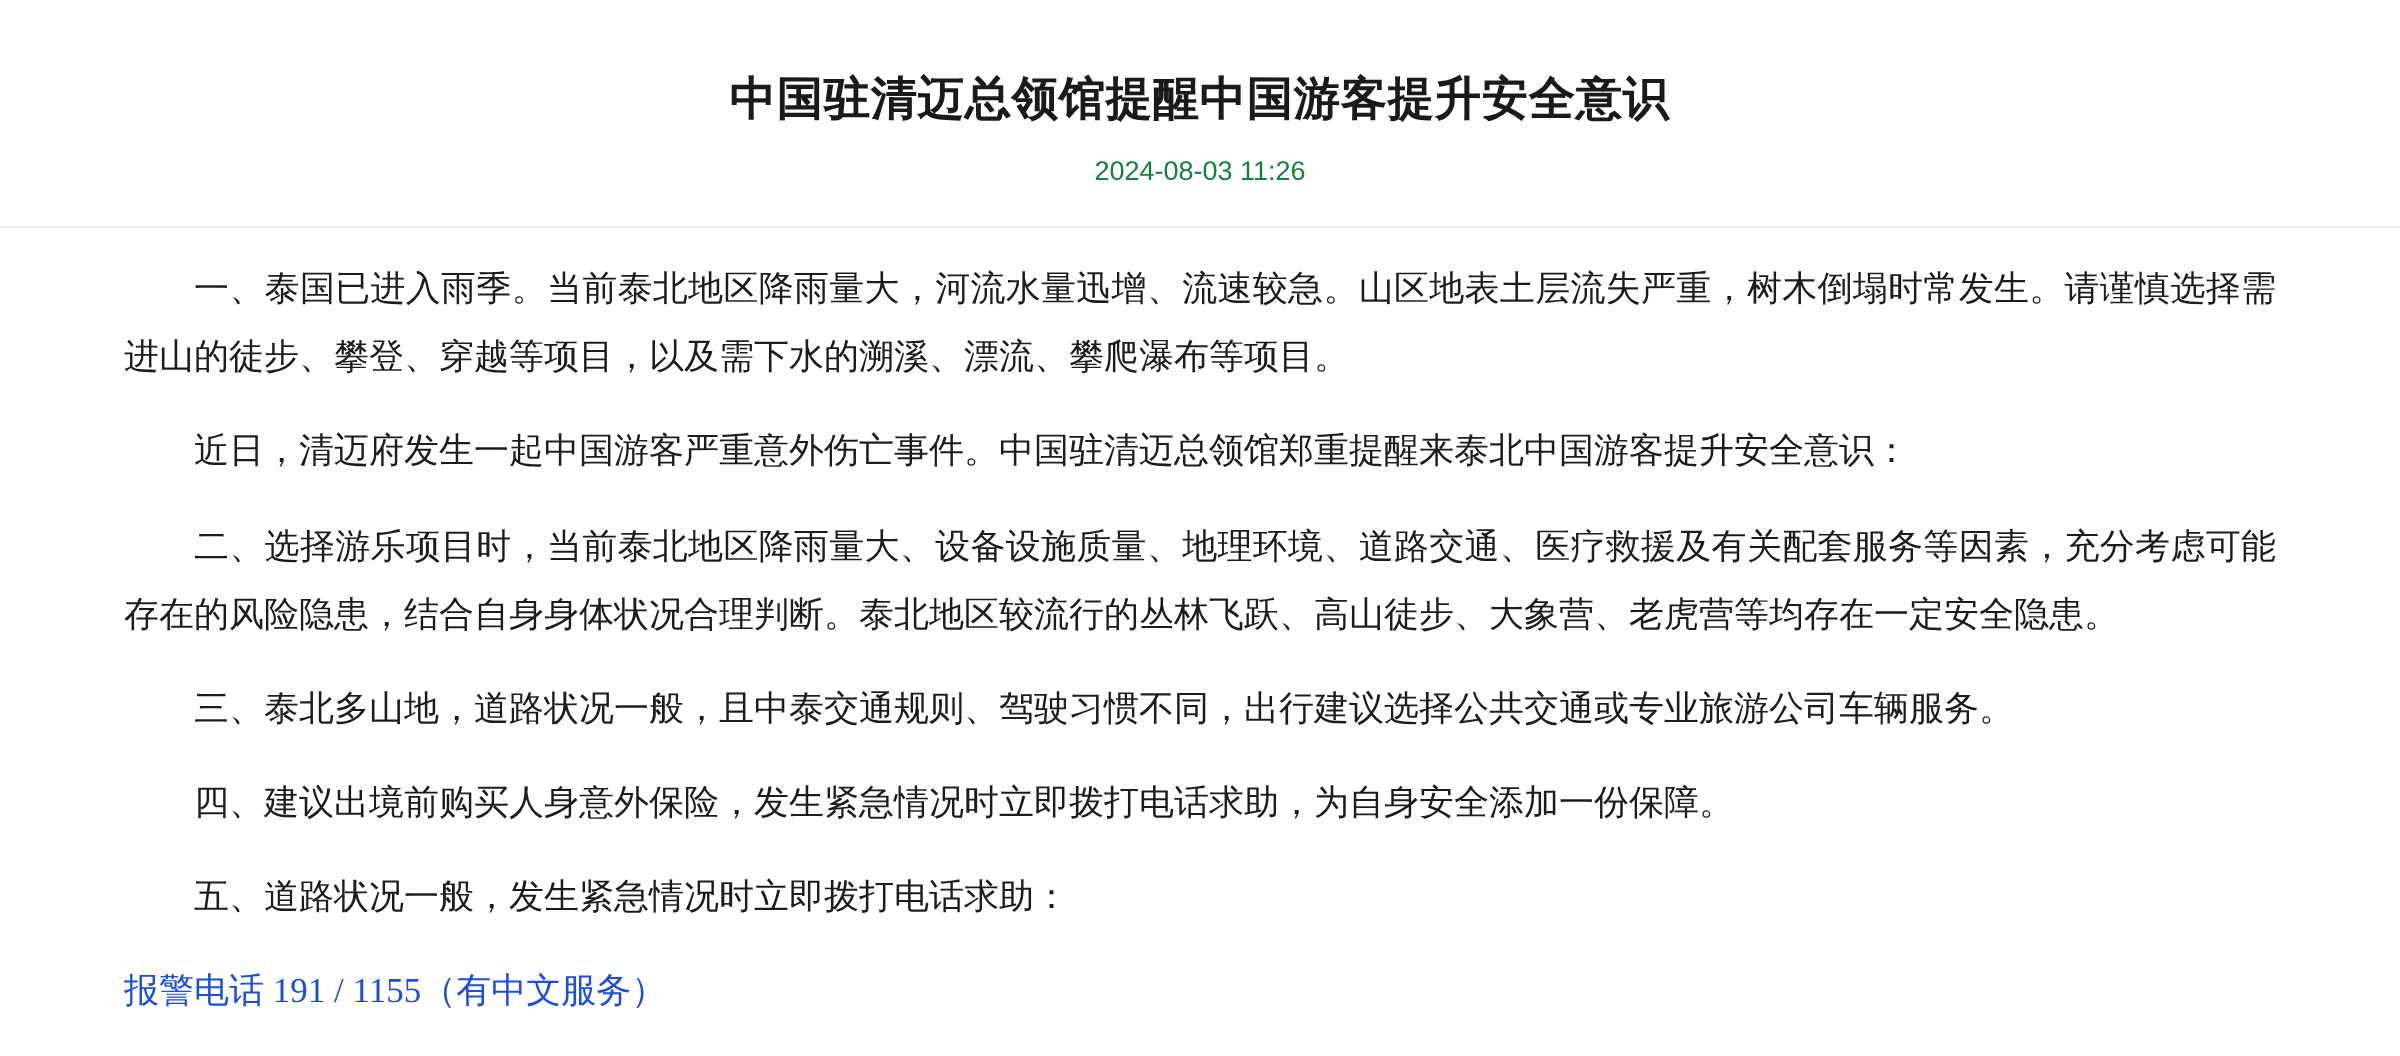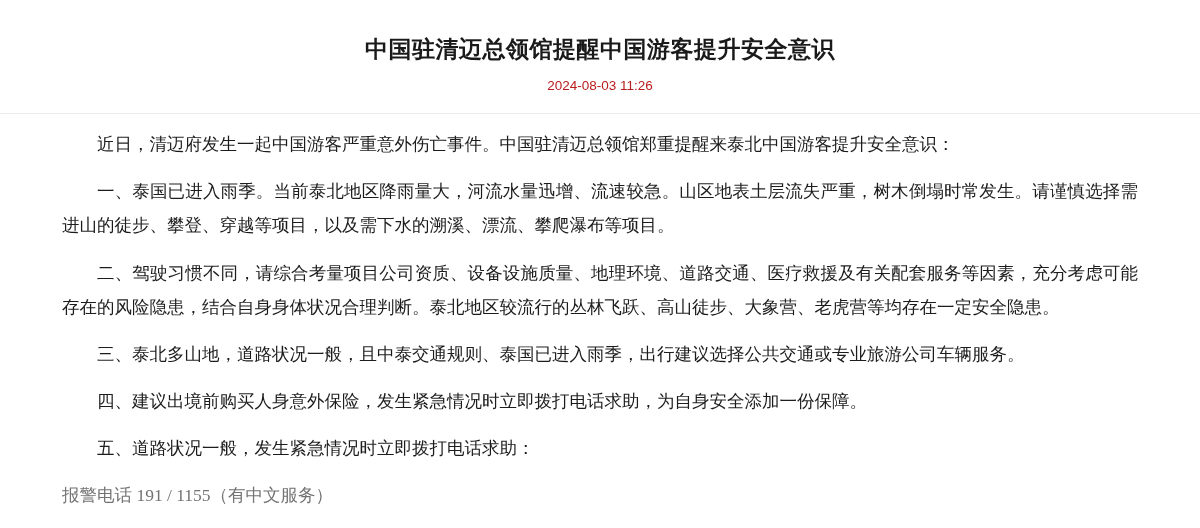--- a/index.html
+++ b/index.html
@@ -30,21 +30,21 @@
     font-size: 23px;
     font-weight: bold;
     color: #1a1a1a;
     letter-spacing: 0.5px;
     line-height: 1.4;
     margin: 0;
   }
   .article-date {
     margin-top: 12px;
     font-size: 13.5px;
-    color: #b91c1c;
+    color: #15803d;
     font-family: "Liberation Sans", sans-serif;
   }
   .divider {
     margin-top: 20px;
     border-top: 1px solid #ebebeb;
     width: 100%;
   }
   .article-body {
     padding: 0 62px;
     box-sizing: border-box;
@@ -59,43 +59,43 @@
     text-align: justify;
     text-justify: inter-ideograph;
   }
   .para.indent {
     text-indent: 2em;
   }
   .contact-line {
     font-family: "Liberation Serif", serif;
     font-size: 17.5px;
     line-height: 1.9;
-    color: #737373;
+    color: #1d4ed8;
     margin: 0;
     padding-top: 14px;
     text-indent: 0;
   }
 </style>
 </head>
 <body>
 
 <div class="page">
 
   <div class="article-header">
     <h1 class="article-title">中国驻清迈总领馆提醒中国游客提升安全意识</h1>
     <div class="article-date">2024-08-03 11:26</div>
   </div>
 
   <div class="divider"></div>
 
   <div class="article-body">
+    <p class="para indent">一、泰国已进入雨季。当前泰北地区降雨量大，河流水量迅增、流速较急。山区地表土层流失严重，树木倒塌时常发生。请谨慎选择需进山的徒步、攀登、穿越等项目，以及需下水的溯溪、漂流、攀爬瀑布等项目。</p>
     <p class="para indent">近日，清迈府发生一起中国游客严重意外伤亡事件。中国驻清迈总领馆郑重提醒来泰北中国游客提升安全意识：</p>
-    <p class="para indent">一、泰国已进入雨季。当前泰北地区降雨量大，河流水量迅增、流速较急。山区地表土层流失严重，树木倒塌时常发生。请谨慎选择需进山的徒步、攀登、穿越等项目，以及需下水的溯溪、漂流、攀爬瀑布等项目。</p>
-    <p class="para indent">二、驾驶习惯不同，请综合考量项目公司资质、设备设施质量、地理环境、道路交通、医疗救援及有关配套服务等因素，充分考虑可能存在的风险隐患，结合自身身体状况合理判断。泰北地区较流行的丛林飞跃、高山徒步、大象营、老虎营等均存在一定安全隐患。</p>
-    <p class="para indent">三、泰北多山地，道路状况一般，且中泰交通规则、泰国已进入雨季，出行建议选择公共交通或专业旅游公司车辆服务。</p>
+    <p class="para indent">二、选择游乐项目时，当前泰北地区降雨量大、设备设施质量、地理环境、道路交通、医疗救援及有关配套服务等因素，充分考虑可能存在的风险隐患，结合自身身体状况合理判断。泰北地区较流行的丛林飞跃、高山徒步、大象营、老虎营等均存在一定安全隐患。</p>
+    <p class="para indent">三、泰北多山地，道路状况一般，且中泰交通规则、驾驶习惯不同，出行建议选择公共交通或专业旅游公司车辆服务。</p>
     <p class="para indent">四、建议出境前购买人身意外保险，发生紧急情况时立即拨打电话求助，为自身安全添加一份保障。</p>
     <p class="para indent">五、道路状况一般，发生紧急情况时立即拨打电话求助：</p>
     <p class="contact-line">报警电话 191 / 1155（有中文服务）</p>
     <p class="contact-line">急救电话 1669</p>
 
   </div>
 
 </div>
 
 </body></html>

